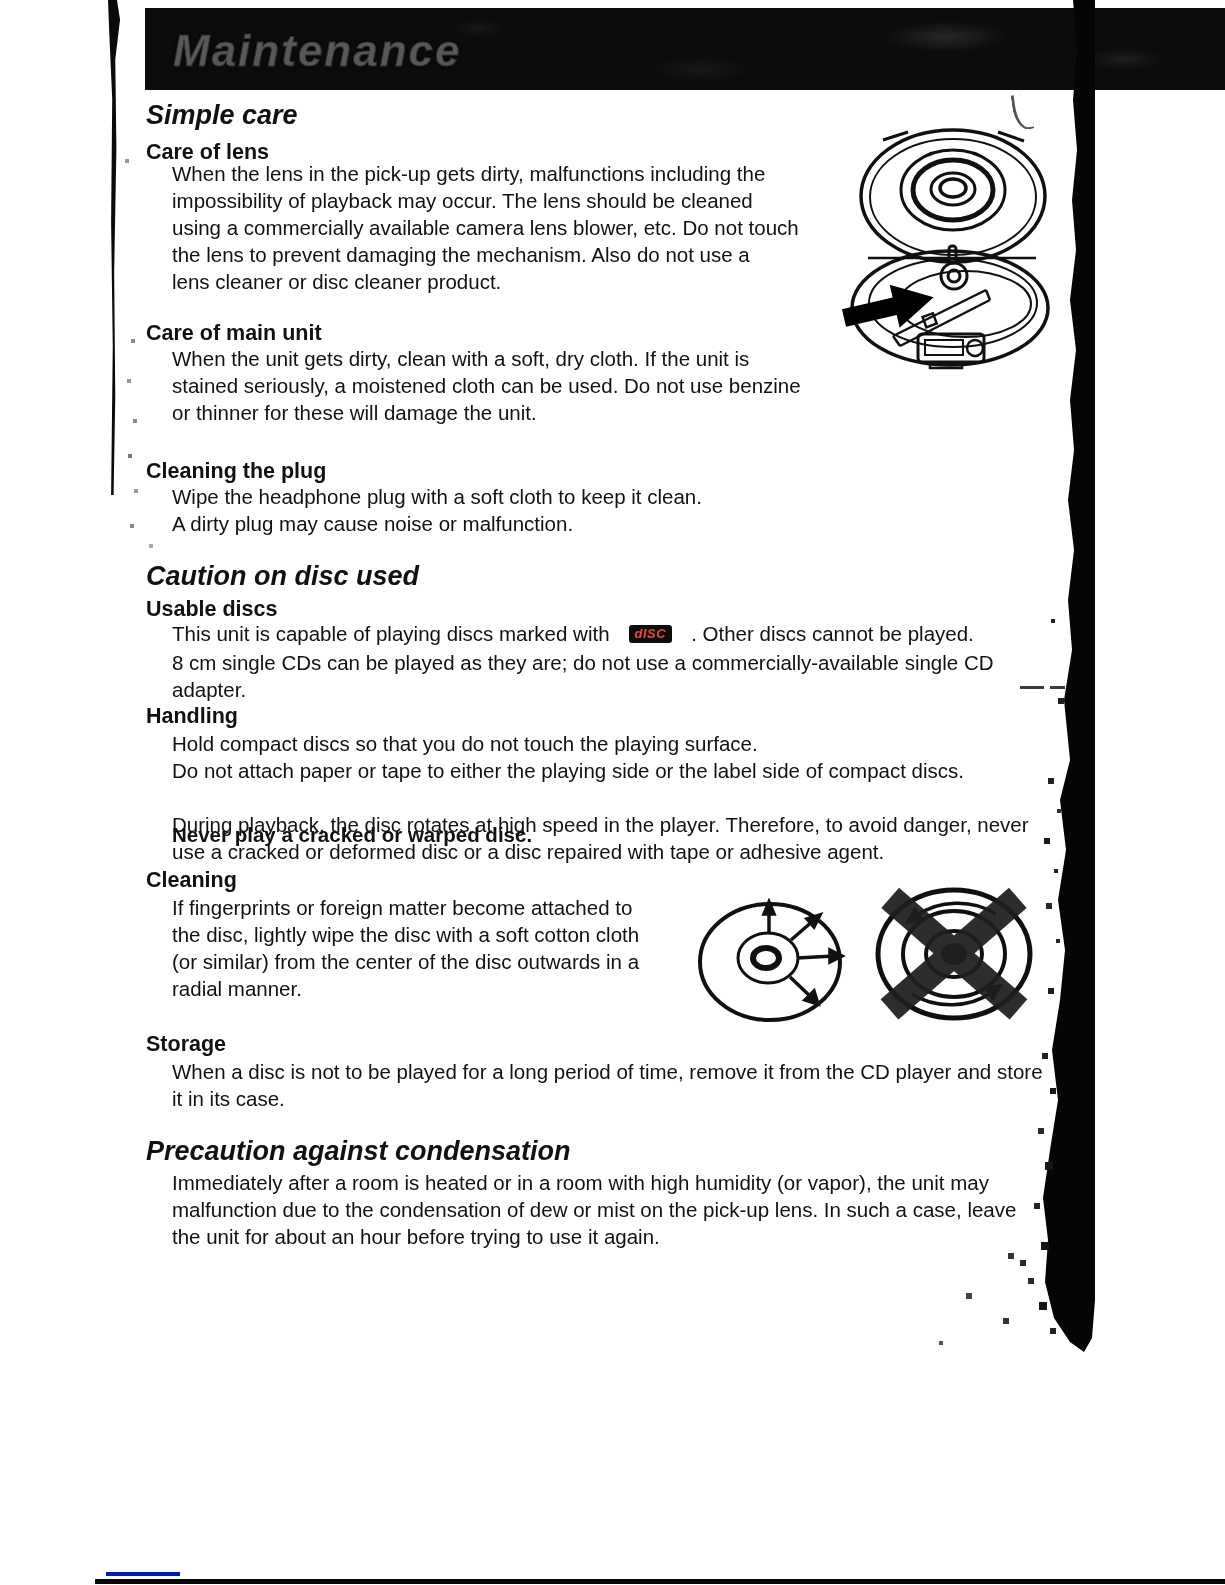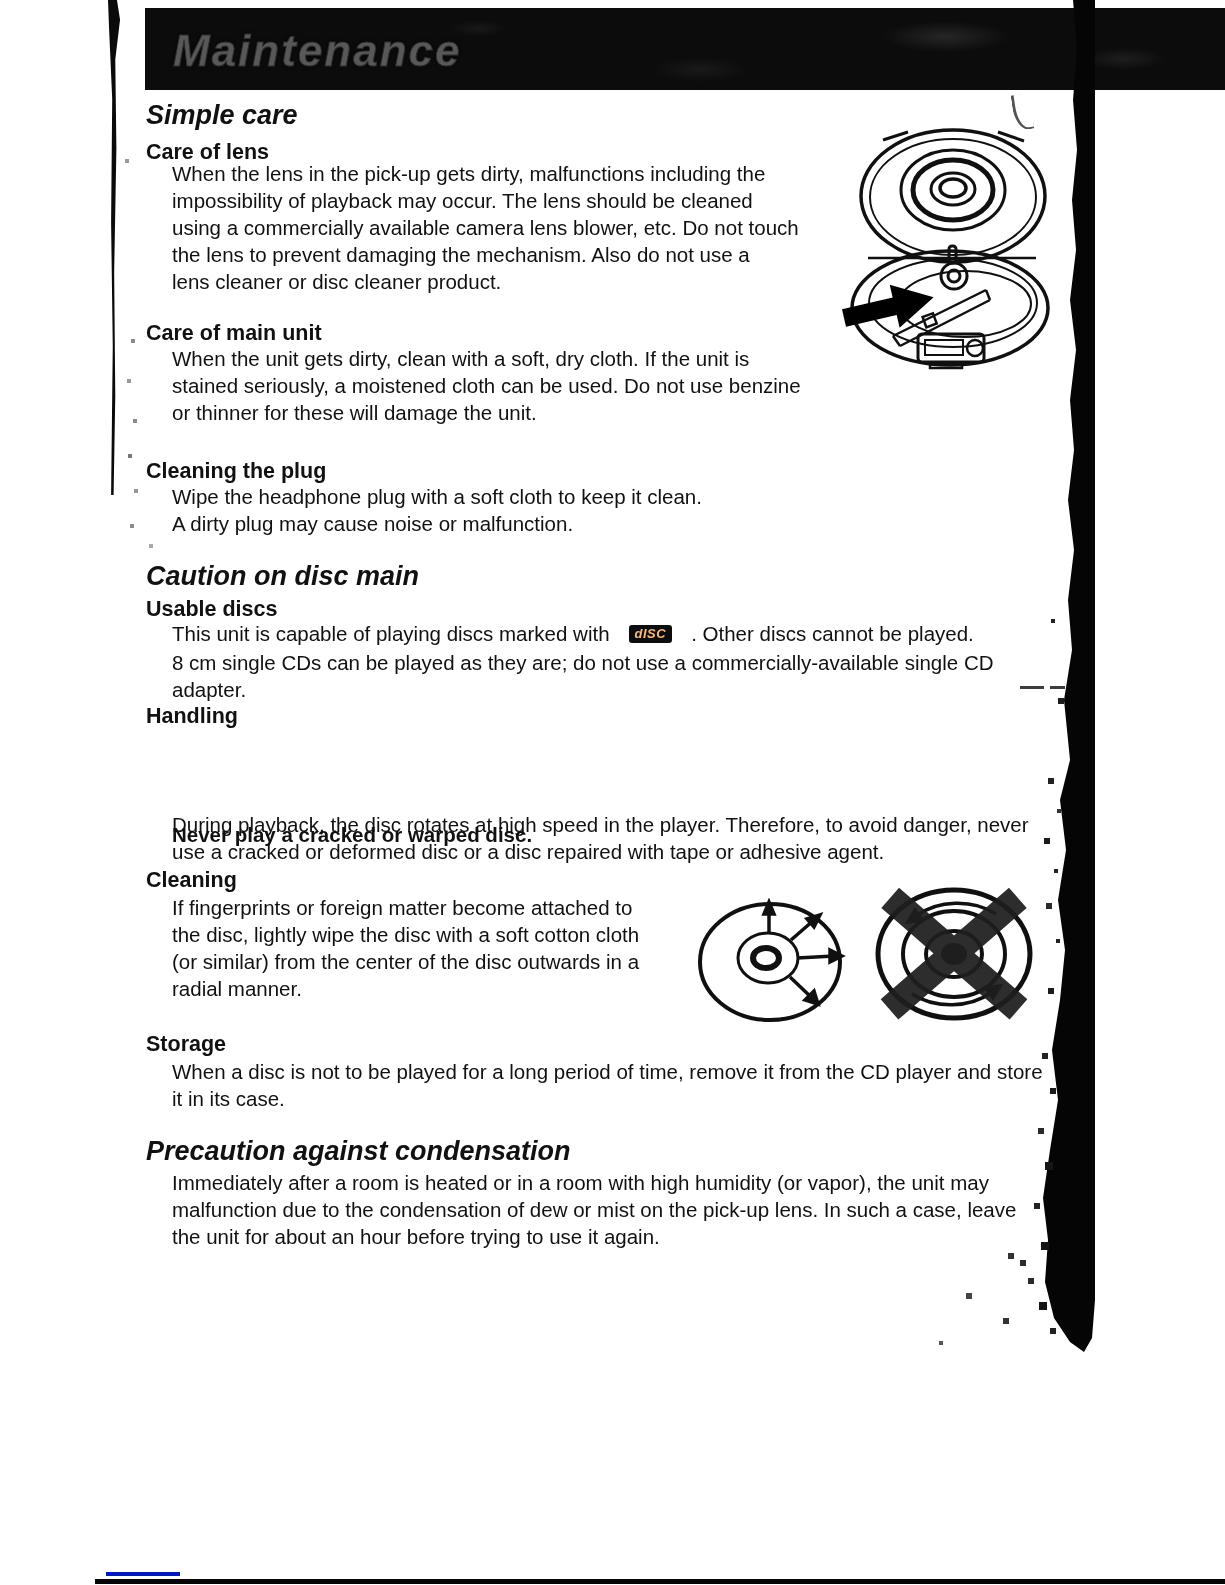--- a/index.html
+++ b/index.html
@@ -43,21 +43,21 @@
   .dash-artifact.d2{left:1050px;width:15px;}
   .footer-blue{position:absolute;left:106px;top:1572px;width:74px;height:4px;background:#0018c8;}
   .footer-black{position:absolute;left:95px;top:1579px;width:1130px;height:5px;background:#060606;}
   
   .h-major{position:absolute;font-size:27px;font-weight:bold;font-style:italic;white-space:pre;}
   .h-sub{position:absolute;font-size:21.5px;font-weight:bold;white-space:pre;}
   .body-text{position:absolute;font-size:20.5px;line-height:27px;white-space:pre;z-index:1;}
   .bold{font-weight:bold;}
   .inline-row{display:flex;align-items:center;gap:19px;}
   .disc-badge{
-    display:inline-block;background:#0d0d0d;color:#fdba74;border-radius:3px;
+    display:inline-block;background:#0d0d0d;color:#ef4444;border-radius:3px;
     font-size:13px;font-weight:bold;font-style:italic;padding:2px 6px 3px;line-height:13px;
     letter-spacing:.5px;
   }
   svg{position:absolute;z-index:2;}
   .ill-stroke{fill:none;stroke:#101010;}
 </style>
 </head>
 <body>
 
 <div id="page">
@@ -86,32 +86,34 @@
 
   <div class="h-sub" style="left:146px;top:321px;">Care of main unit</div>
   <div class="body-text" style="left:172px;top:345px;">When the unit gets dirty, clean with a soft, dry cloth. If the unit is
 stained seriously, a moistened cloth can be used. Do not use benzine
 or thinner for these will damage the unit.</div>
 
   <div class="h-sub" style="left:146px;top:459px;">Cleaning the plug</div>
   <div class="body-text" style="left:172px;top:483px;">Wipe the headphone plug with a soft cloth to keep it clean.
 A dirty plug may cause noise or malfunction.</div>
 
-  <div class="h-major" style="left:146px;top:561px;">Caution on disc main</div>
+  <div class="h-major" style="left:146px;top:561px;">Caution on disc used</div>
   <div class="h-sub" style="left:146px;top:597px;">Usable discs</div>
 
   <div class="body-text inline-row" style="left:172px;top:620px;">
     <span>This unit is capable of playing discs marked with</span>
     <span class="disc-badge">dISC</span>
     <span>. Other discs cannot be played.</span>
   </div>
   <div class="body-text" style="left:172px;top:649px;">8 cm single CDs can be played as they are; do not use a commercially-available single CD
 adapter.</div>
 
   <div class="h-sub" style="left:146px;top:704px;">Handling</div>
+  <div class="body-text" style="left:172px;top:730px;">Hold compact discs so that you do not touch the playing surface.</div>
+  <div class="body-text" style="left:172px;top:757px;">Do not attach paper or tape to either the playing side or the label side of compact discs.</div>
   <div class="body-text bold" style="left:172px;top:812px;margin-top:9px;">Never play a cracked or warped disc.</div>
   <div class="body-text" style="left:172px;top:811px;">During playback, the disc rotates at high speed in the player. Therefore, to avoid danger, never
 use a cracked or deformed disc or a disc repaired with tape or adhesive agent.</div>
 
   <div class="h-sub" style="left:146px;top:868px;">Cleaning</div>
   <div class="body-text" style="left:172px;top:894px;">If fingerprints or foreign matter become attached to
 the disc, lightly wipe the disc with a soft cotton cloth
 (or similar) from the center of the disc outwards in a
 radial manner.</div>
 

